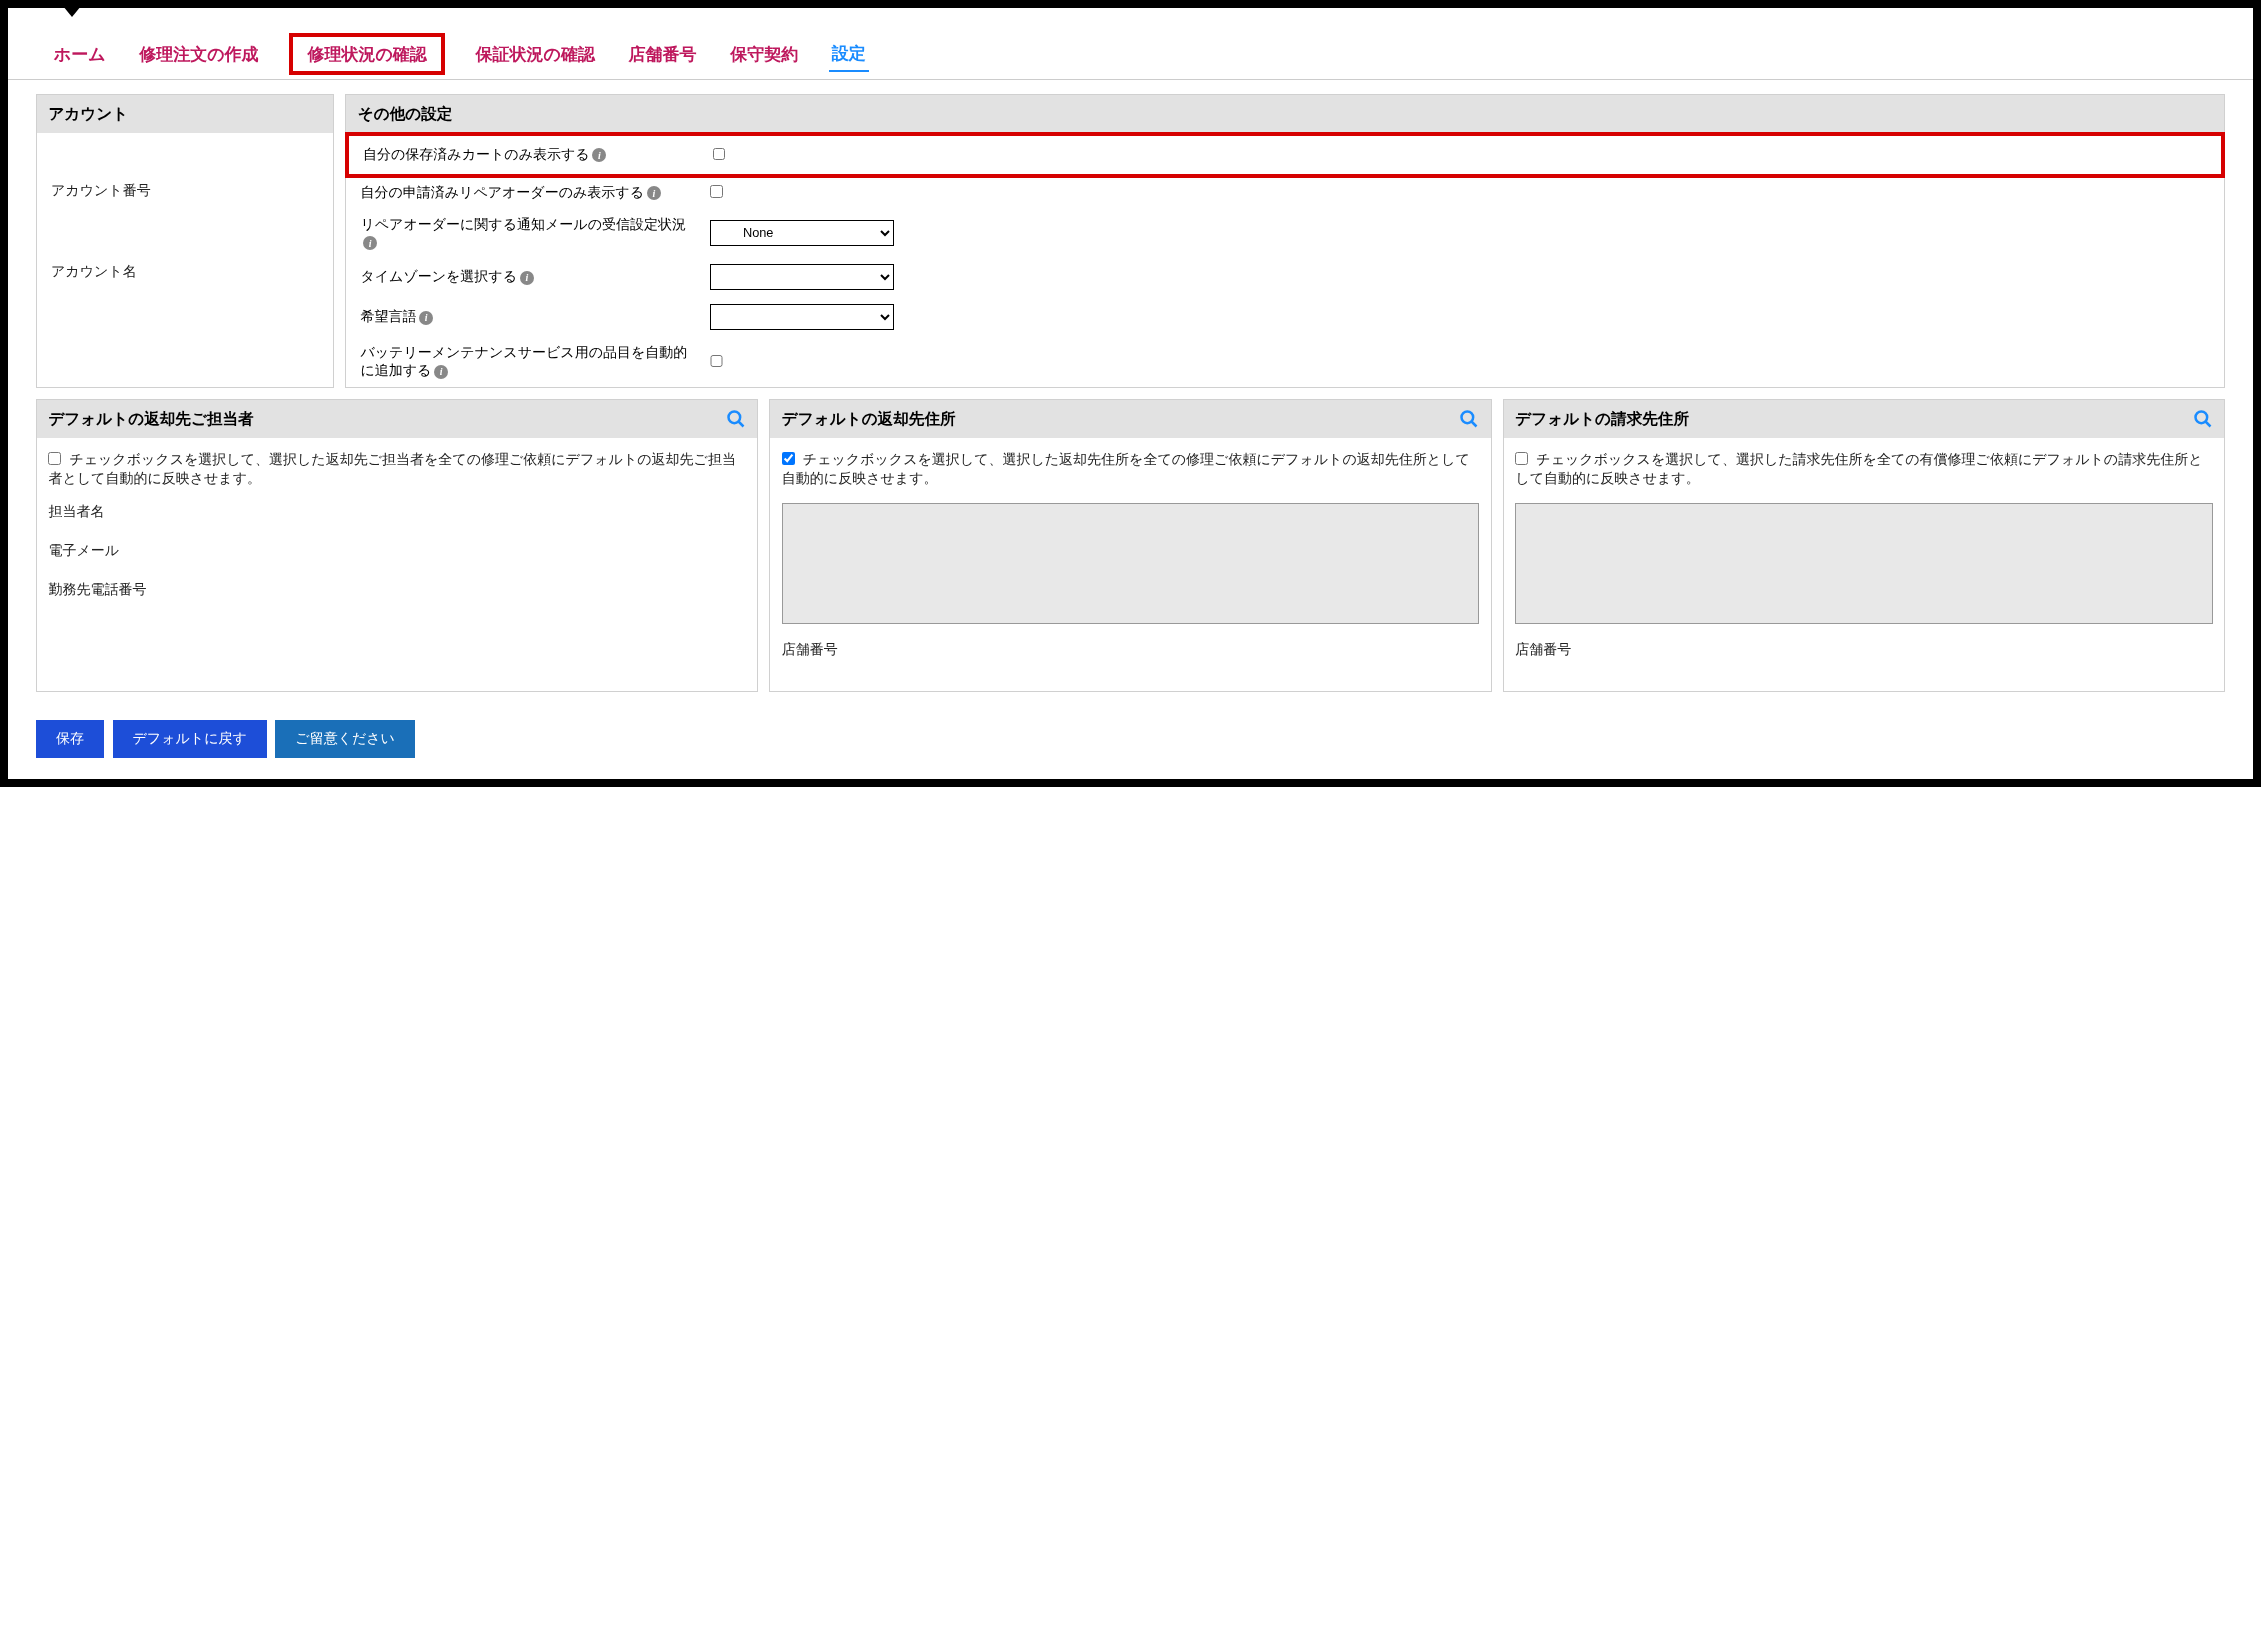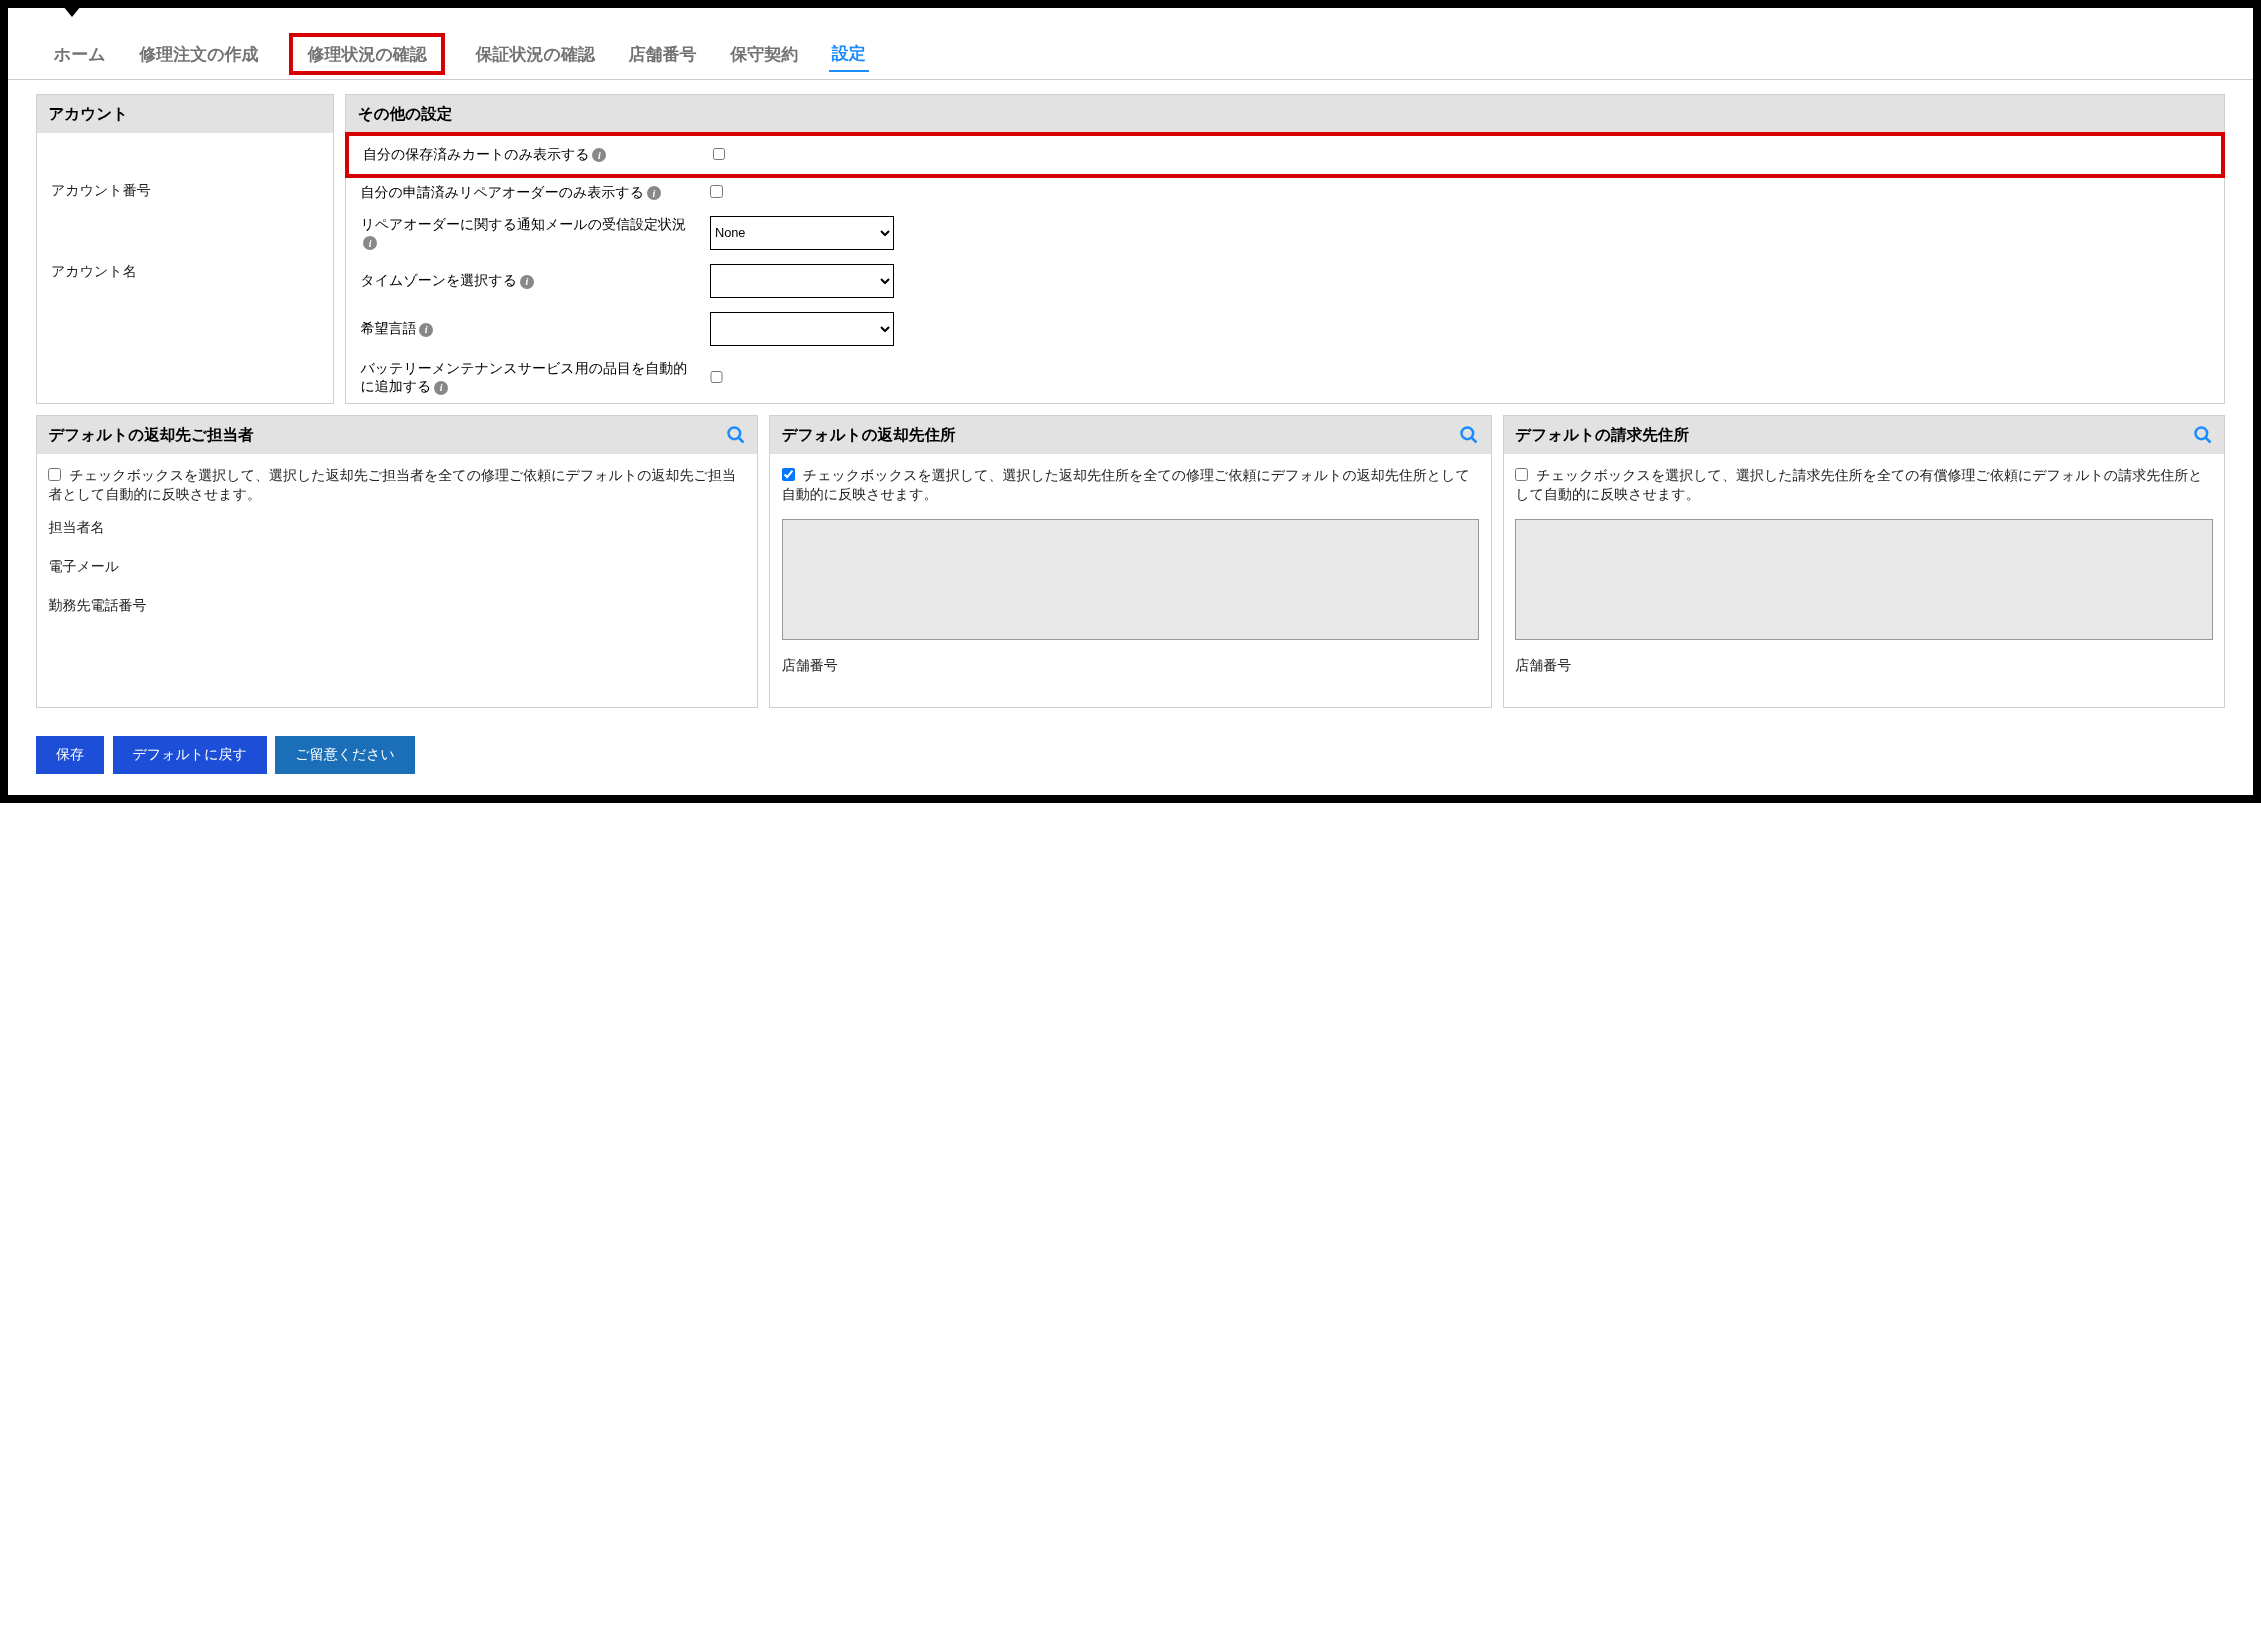--- a/index.html
+++ b/index.html
@@ -1,37 +1,37 @@
 <!DOCTYPE html>
 <html style="font-size:11.4px"><head>
 <meta charset="utf-8">
 <style>
 * { box-sizing: border-box; margin: 0; padding: 0; }
 body { font-family: "Hiragino Sans", "Meiryo", sans-serif; background: #fff; }
 .outer-frame { border: 8.5px solid #000; margin: 0; padding: 0; }
 .pointer-tail { position: relative; height: 14px; }
 .pointer-tail::after { content: ""; position: absolute; left: 50px; top: -8.5px; width: 0; height: 0; border-left: 14px solid transparent; border-right: 14px solid transparent; border-top: 17px solid #000; }
 .tabs { display: flex; gap: 28px; padding: 14px 28px 7px 43px; border-bottom: 0.7px solid #ccc; align-items: center; }
-.tab { font-size: 17px; font-weight: bold; padding: 5.7px 2.8px; cursor: pointer; color: #737373; white-space: nowrap; }
+.tab { font-size: 17px; font-weight: bold; padding: 5.7px 2.8px; cursor: pointer; color: #be185d; white-space: nowrap; }
 .tab.active { color: #1a8cff; border-bottom: 2.1px solid #1a8cff; }
 .tab.highlighted { border: 4.3px solid #d60000; padding: 5.7px 14px; margin: -4.3px 0; }
 .content { padding: 14px 28px; }
 .row1 { display: flex; gap: 11.4px; margin-bottom: 11.4px; }
 .panel { border: 0.7px solid #d0d0d0; background: #fff; }
 .panel-header { background: #e2e2e2; padding: 8.5px 11.4px; font-size: 15.6px; font-weight: bold; display: flex; justify-content: space-between; align-items: center; }
 .panel-body { padding: 11.4px; font-size: 14px; color: #222; }
 .account-panel { flex: 0 0 298px; }
 .account-panel .panel-body { display: flex; flex-direction: column; gap: 28px; padding: 35px 14px 43px; }
 .other-panel { flex: 1; }
 .other-body { padding: 0; }
 .setting-row { display: flex; align-items: center; padding: 7px 14px; gap: 8.5px; }
 .setting-row.highlighted { border: 4.3px solid #d60000; margin: -1.4px; padding: 10px 14px; }
 .setting-label { flex: 0 0 341px; font-size: 14px; }
 .setting-control { flex: 0 0 184px; text-align: left; }
-.setting-control select { width: 184px; height: 34px; font-size: 12.8px; border: 1.4px solid #000; background: #fff; }
+.setting-control select { width: 184px; height: 26px; font-size: 12.8px; border: 1.4px solid #000; background: #fff; padding-left: 28px; }
 .info-icon { display: inline-flex; width: 14px; height: 14px; background: #888; color: #fff; border-radius: 50%; font-size: 10px; font-weight: bold; align-items: center; justify-content: center; margin-left: 2.8px; font-style: italic; font-family: Georgia, serif; }
 .chk { width: 12.8px; height: 12.8px; }
 .row2 { display: flex; gap: 11.4px; margin-bottom: 14px; }
 .col-panel { flex: 1; border: 0.7px solid #d0d0d0; }
 .search-icon { width: 20px; height: 20px; color: #1a8cff; }
 .chk-desc { display: block; font-size: 14px; line-height: 1.4; margin-bottom: 14px; }
 .chk-desc input { margin-right: 4.3px; position: relative; top: 1.4px; }
 .field-label { font-size: 14px; margin-bottom: 21px; margin-top: 14px; }
 textarea.addr { width: 100%; height: 121px; background: #e8e8e8; border: 0.7px solid #999; resize: none; font-size: 12.8px; }
 .footer-btns { padding: 0 28px 21px; display: flex; gap: 8.5px; }

